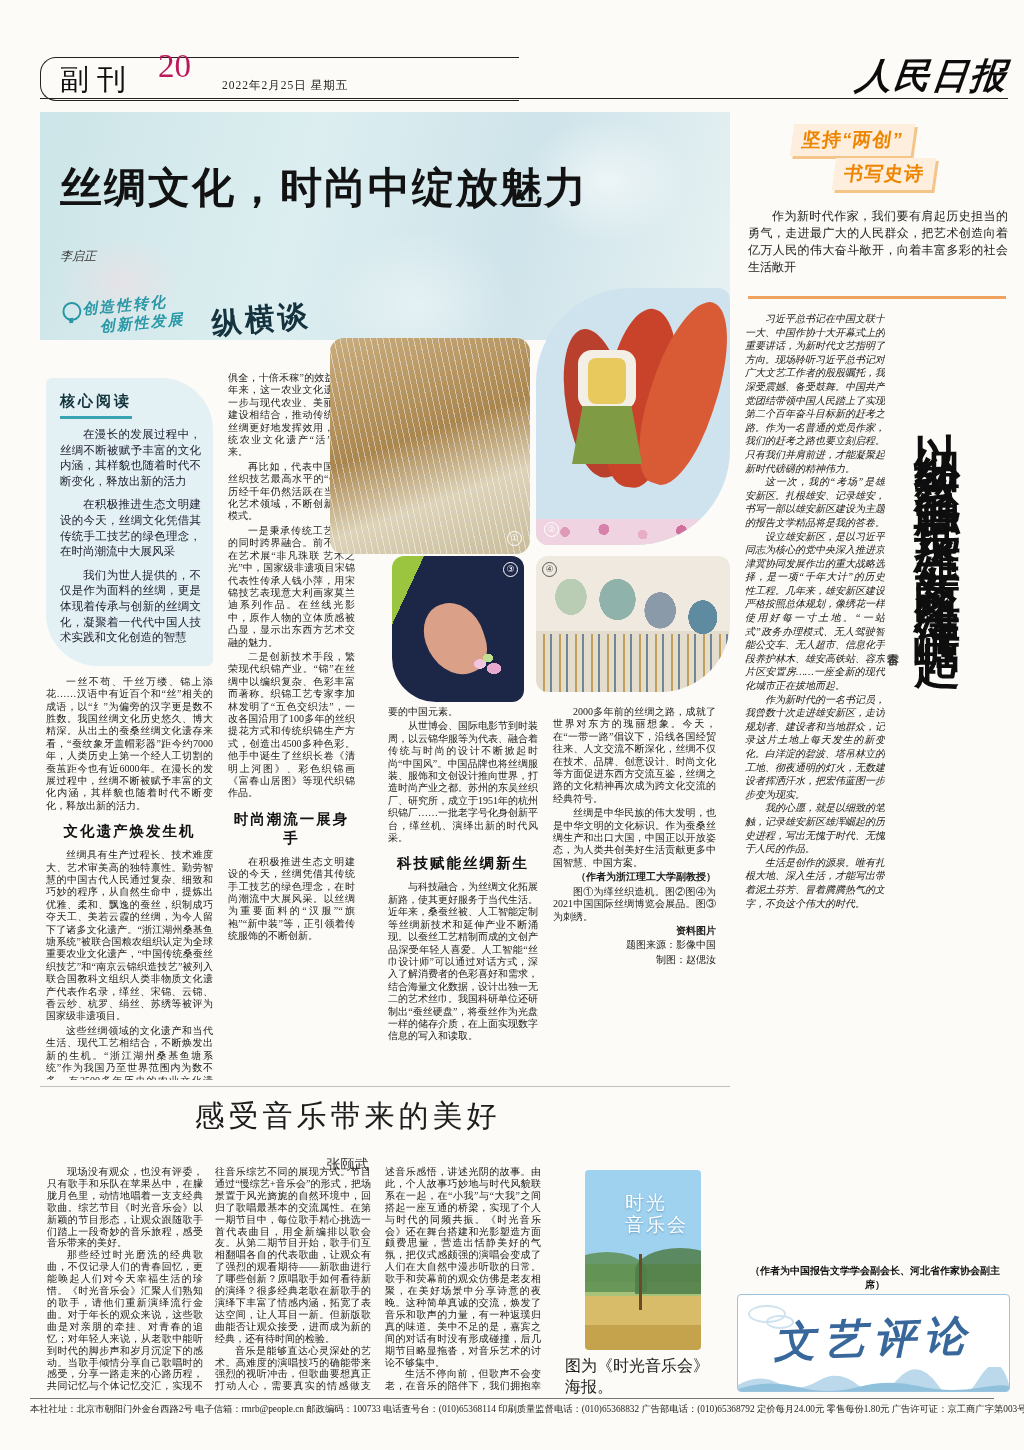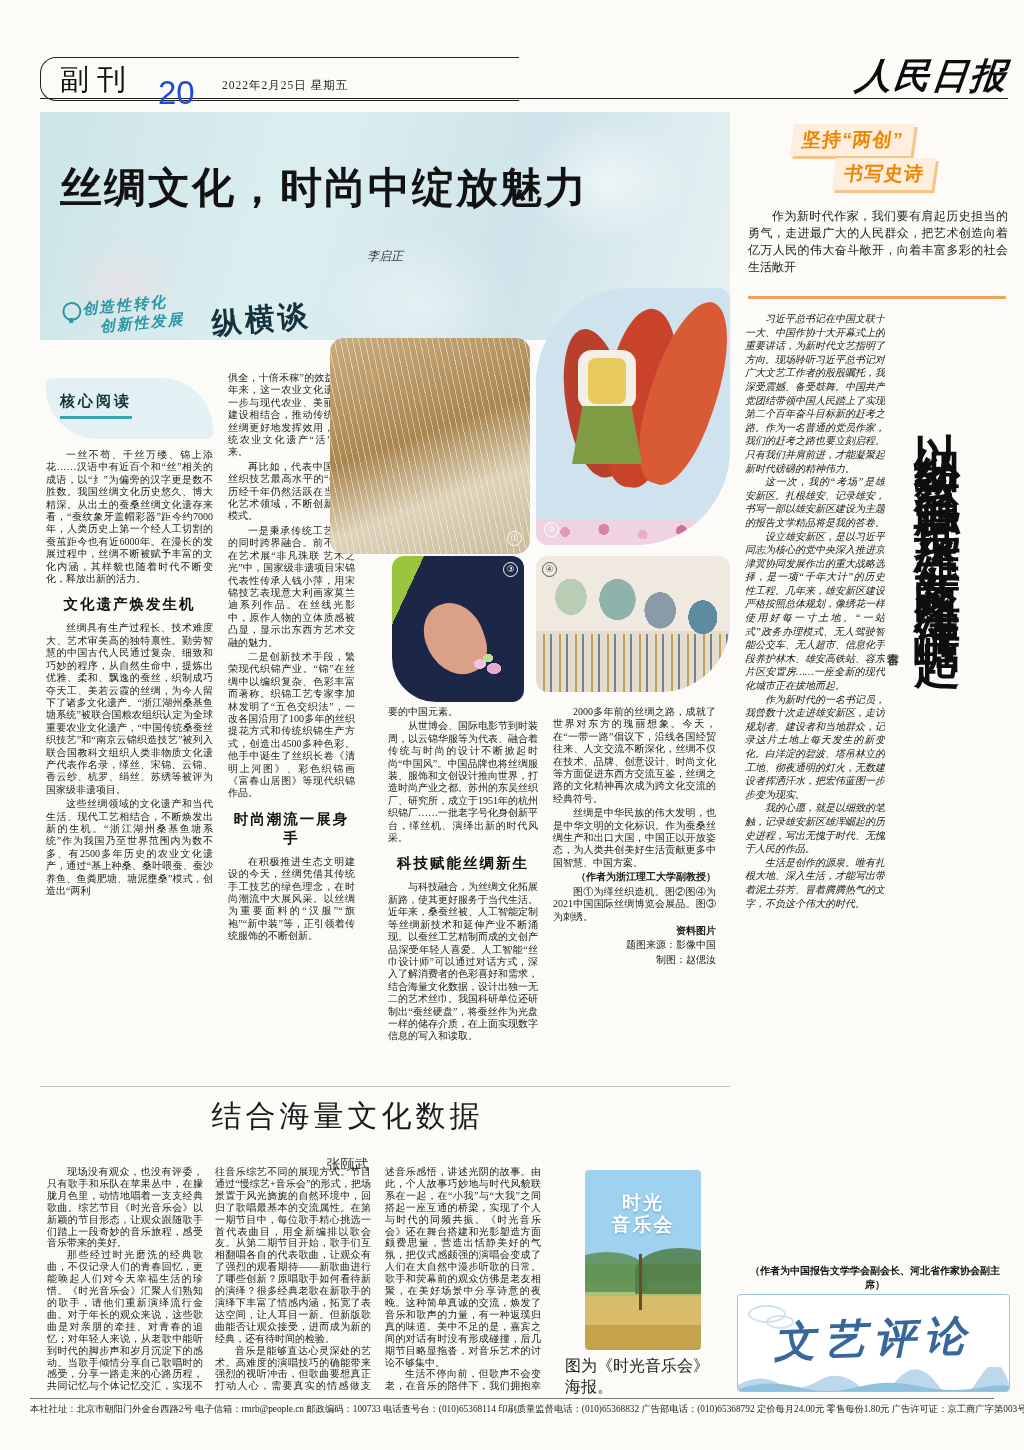--- a/index.html
+++ b/index.html
@@ -4,34 +4,34 @@
 <style>
   html,body{margin:0;padding:0;background:#e8e6e0;}
   #paper{position:relative;width:1024px;height:1450px;margin:0 auto;background:#fcfbf7;
          font-family:"Liberation Serif","DejaVu Serif",serif;color:#1a1a1a;overflow:hidden;}
   .abs{position:absolute;}
   
   #hdr-bracket{left:40px;top:57px;width:478px;height:42px;border:1.6px solid #222;border-right:none;
                border-radius:16px 0 0 16px;}
   #hdr-rule{left:40px;top:98px;width:968px;border-top:1.6px solid #222;}
   #hdr-section{left:60px;top:60px;font-family:"Liberation Sans",sans-serif;font-size:29px;letter-spacing:8px;color:#111;}
-  #hdr-pagenum{left:158px;top:74px;font-family:Liberation Sans, sans-serif;font-size:33px;color:#1d4ed8;}
+  #hdr-pagenum{left:158px;top:48px;font-family:Liberation Serif, serif;font-size:33px;color:#be185d;}
   #hdr-date{left:222px;top:78px;font-size:11.5px;color:#222;letter-spacing:1px;}
   #masthead{left:800px;top:52px;width:208px;text-align:right;font-size:36px;font-weight:bold;font-style:italic;
             color:#0c0c0c;letter-spacing:2px;transform:skewX(-6deg);}
   
   #banner{left:40px;top:112px;width:690px;height:228px;
      background:
        radial-gradient(120px 90px at 82% 30%,rgba(255,255,255,.55),transparent 70%),
        radial-gradient(90px 70px at 12% 75%,rgba(245,220,225,.5),transparent 70%),
        radial-gradient(140px 110px at 55% 85%,rgba(255,255,255,.4),transparent 70%),
        linear-gradient(105deg,#cde5e8,#dceef0 38%,#cfe4ea 68%,#e7f2f3);}
   #silk-title{left:60px;top:160px;width:650px;font-family:"Liberation Sans",sans-serif;
       font-weight:900;font-size:42px;letter-spacing:2px;color:#121212;}
-  #silk-author{left:60px;top:248px;width:650px;text-align:center;font-size:12px;font-style:italic;color:#333;}
+  #silk-author{left:60px;top:248px;width:650px;font-size:12px;font-style:italic;color:#333;}
   
   #kicker{left:84px;top:288px;width:250px;height:72px;transform:rotate(-5deg);}
   .kick-line{font-family:"Liberation Sans",sans-serif;font-weight:bold;font-style:italic;
              color:#2a97a6;font-size:15px;letter-spacing:2px;line-height:19px;}
   #kick2{margin-left:16px;}
   #kick3{position:absolute;left:128px;top:16px;font-family:"Liberation Sans",sans-serif;font-weight:900;
          font-size:30px;color:#14333e;letter-spacing:3px;}
   #bulb{position:absolute;left:-20px;top:2px;width:15px;height:15px;border:2px solid #2a97a6;border-radius:50%;}
   #bulb:after{content:"";position:absolute;left:4px;top:14px;width:4px;height:5px;background:#2a97a6;}
   
@@ -118,23 +118,23 @@
   #music-title{left:45px;top:1096px;width:605px;text-align:center;font-family:"Liberation Sans",sans-serif;
                font-size:30px;letter-spacing:4px;color:#1c1c1c;}
   #music-author{left:45px;top:1156px;width:605px;text-align:center;font-size:14px;color:#333;}
   .mcol{position:absolute;top:1166px;width:156px;height:226px;overflow:hidden;text-align:justify;}
   .mcol p{margin:0;font-size:10px;line-height:11.9px;text-indent:2em;}
   .mcol p.cont{text-indent:0;}
   #mcol1{left:47px;} #mcol2{left:215px;} #mcol3{left:385px;}
   #poster{left:585px;top:1170px;width:116px;height:180px;border-radius:4px;overflow:hidden;
      background:linear-gradient(#9fd2ef 0 52%,#7fae62 52% 62%,#a8c27a 62% 70%,#d8bc6a 70% 86%,#c5a34c 86%);}
   #poster .mt{position:absolute;border-radius:50% 50% 0 0;background:#5e8f55;opacity:.85;}
-  #poster-title{position:absolute;left:0;top:22px;width:100%;text-align:center;color:#fff;
-      font-family:"Liberation Sans",sans-serif;font-weight:700;font-size:19px;line-height:22px;
-      text-shadow:0 1px 2px rgba(60,120,160,.6);letter-spacing:2px;}
+  #poster-title{position:absolute;left:0;top:22px;width:100%;color:#fff;
+      font-family:"Liberation Sans",sans-serif;font-weight:400;font-size:19px;line-height:22px;
+      text-shadow:0 1px 2px rgba(60,120,160,.6);letter-spacing:2px;padding-left:40px;}
   #poster-tree{position:absolute;left:54px;top:84px;width:3px;height:56px;background:#6b4a2a;}
   #poster-caption{left:565px;top:1356px;width:156px;text-align:left;font-size:16px;color:#222;}
   
   #footer{left:30px;top:1398px;width:964px;border-top:1px solid #777;padding-top:4px;
           font-size:9.3px;color:#222;text-align:center;letter-spacing:0;white-space:nowrap;}
 </style>
 </head>
 <body>
 
 <div id="paper">
@@ -152,20 +152,25 @@
   <div class="abs" id="kicker">
     <span id="bulb"></span>
     <div class="kick-line" id="kick1">创造性转化</div>
     <div class="kick-line" id="kick2">创新性发展</div>
     <div id="kick3">纵横谈</div>
   </div>
 
   <div class="abs col" id="silk-col1">
     <div id="corebox">
       <span class="label">核心阅读</span>
+      <div>
+          <p>在漫长的发展过程中，丝绸不断被赋予丰富的文化内涵，其样貌也随着时代不断变化，释放出新的活力</p>
+          <p>在积极推进生态文明建设的今天，丝绸文化凭借其传统手工技艺的绿色理念，在时尚潮流中大展风采</p>
+          <p>我们为世人提供的，不仅是作为面料的丝绸，更是体现着传承与创新的丝绸文化，凝聚着一代代中国人技术实践和文化创造的智慧</p>
+        </div>
     </div>
     <div>
         <p>一丝不苟、千丝万缕、锦上添花……汉语中有近百个和“丝”相关的成语，以“纟”为偏旁的汉字更是数不胜数。我国丝绸文化历史悠久、博大精深。从出土的蚕桑丝绸文化遗存来看，“蚕纹象牙盖帽彩器”距今约7000年，人类历史上第一个经人工切割的蚕茧距今也有近6000年。在漫长的发展过程中，丝绸不断被赋予丰富的文化内涵，其样貌也随着时代不断变化，释放出新的活力。</p>
       </div>
     <h3>文化遗产焕发生机</h3>
     <div>
         <p>丝绸具有生产过程长、技术难度大、艺术审美高的独特禀性。勤劳智慧的中国古代人民通过复杂、细致和巧妙的程序，从自然生命中，提炼出优雅、柔和、飘逸的蚕丝，织制成巧夺天工、美若云霞的丝绸，为今人留下了诸多文化遗产。“浙江湖州桑基鱼塘系统”被联合国粮农组织认定为全球重要农业文化遗产，“中国传统桑蚕丝织技艺”和“南京云锦织造技艺”被列入联合国教科文组织人类非物质文化遗产代表作名录，缂丝、宋锦、云锦、香云纱、杭罗、绢丝、苏绣等被评为国家级非遗项目。</p>
         <p>这些丝绸领域的文化遗产和当代生活、现代工艺相结合，不断焕发出新的生机。“浙江湖州桑基鱼塘系统”作为我国乃至世界范围内为数不多、有2500多年历史的农业文化遗产，通过“基上种桑、桑叶喂蚕、蚕沙养鱼、鱼粪肥塘、塘泥壅桑”模式，创造出“两利</p>
       </div>
   </div>
@@ -253,21 +258,21 @@
     <div class="cloud" style="left:10px;top:10px;width:34px;height:14px;"></div>
     <div class="cloud" style="left:28px;top:20px;width:24px;height:10px;"></div>
     <div id="logo-text">文艺评论</div>
     <svg width="271" height="26" viewBox="0 0 271 26">
       <path d="M0 18 Q 20 6 40 16 T 80 14 T 120 18 T 160 12 T 200 18 T 240 13 T 271 17 L271 26 L0 26 Z" fill="#bcd9ec"></path>
       <path d="M0 22 Q 30 12 60 20 T 120 20 T 180 19 T 240 21 T 271 20 L271 26 L0 26 Z" fill="#8fc0dc"></path>
     </svg>
   </div>
 
   <div class="abs" id="music-rule"></div>
-  <div class="abs" id="music-title">结合海量文化数据</div>
+  <div class="abs" id="music-title">感受音乐带来的美好</div>
   <div class="abs" id="music-author">张颐武</div>
   <div class="mcol" id="mcol1">
     <div>
         <p>现场没有观众，也没有评委，只有歌手和乐队在苹果丛中，在朦胧月色里，动情地唱着一支支经典歌曲。综艺节目《时光音乐会》以新颖的节目形态，让观众跟随歌手们踏上一段奇妙的音乐旅程，感受音乐带来的美好。</p>
         <p>那些经过时光磨洗的经典歌曲，不仅记录人们的青春回忆，更能唤起人们对今天幸福生活的珍惜。《时光音乐会》汇聚人们熟知的歌手，请他们重新演绎流行金曲。对于年长的观众来说，这些歌曲是对亲朋的牵挂、对青春的追忆；对年轻人来说，从老歌中能听到时代的脚步声和岁月沉淀下的感动。当歌手倾情分享自己歌唱时的感受，分享一路走来的心路历程，共同记忆与个体记忆交汇，实现不同代际观众心灵的沟通。</p>
       </div>
   </div>
   <div class="mcol" id="mcol2">
     <div>
         <p class="cont">往音乐综艺不同的展现方式。节目通过“慢综艺+音乐会”的形式，把场景置于风光旖旎的自然环境中，回归了歌唱最基本的交流属性。在第一期节目中，每位歌手精心挑选一首代表曲目，用全新编排以歌会友。从第二期节目开始，歌手们互相翻唱各自的代表歌曲，让观众有了强烈的观看期待——新歌曲进行了哪些创新？原唱歌手如何看待新的演绎？很多经典老歌在新歌手的演绎下丰富了情感内涵，拓宽了表达空间，让人耳目一新。但新版歌曲能否让观众接受，进而成为新的经典，还有待时间的检验。</p>

